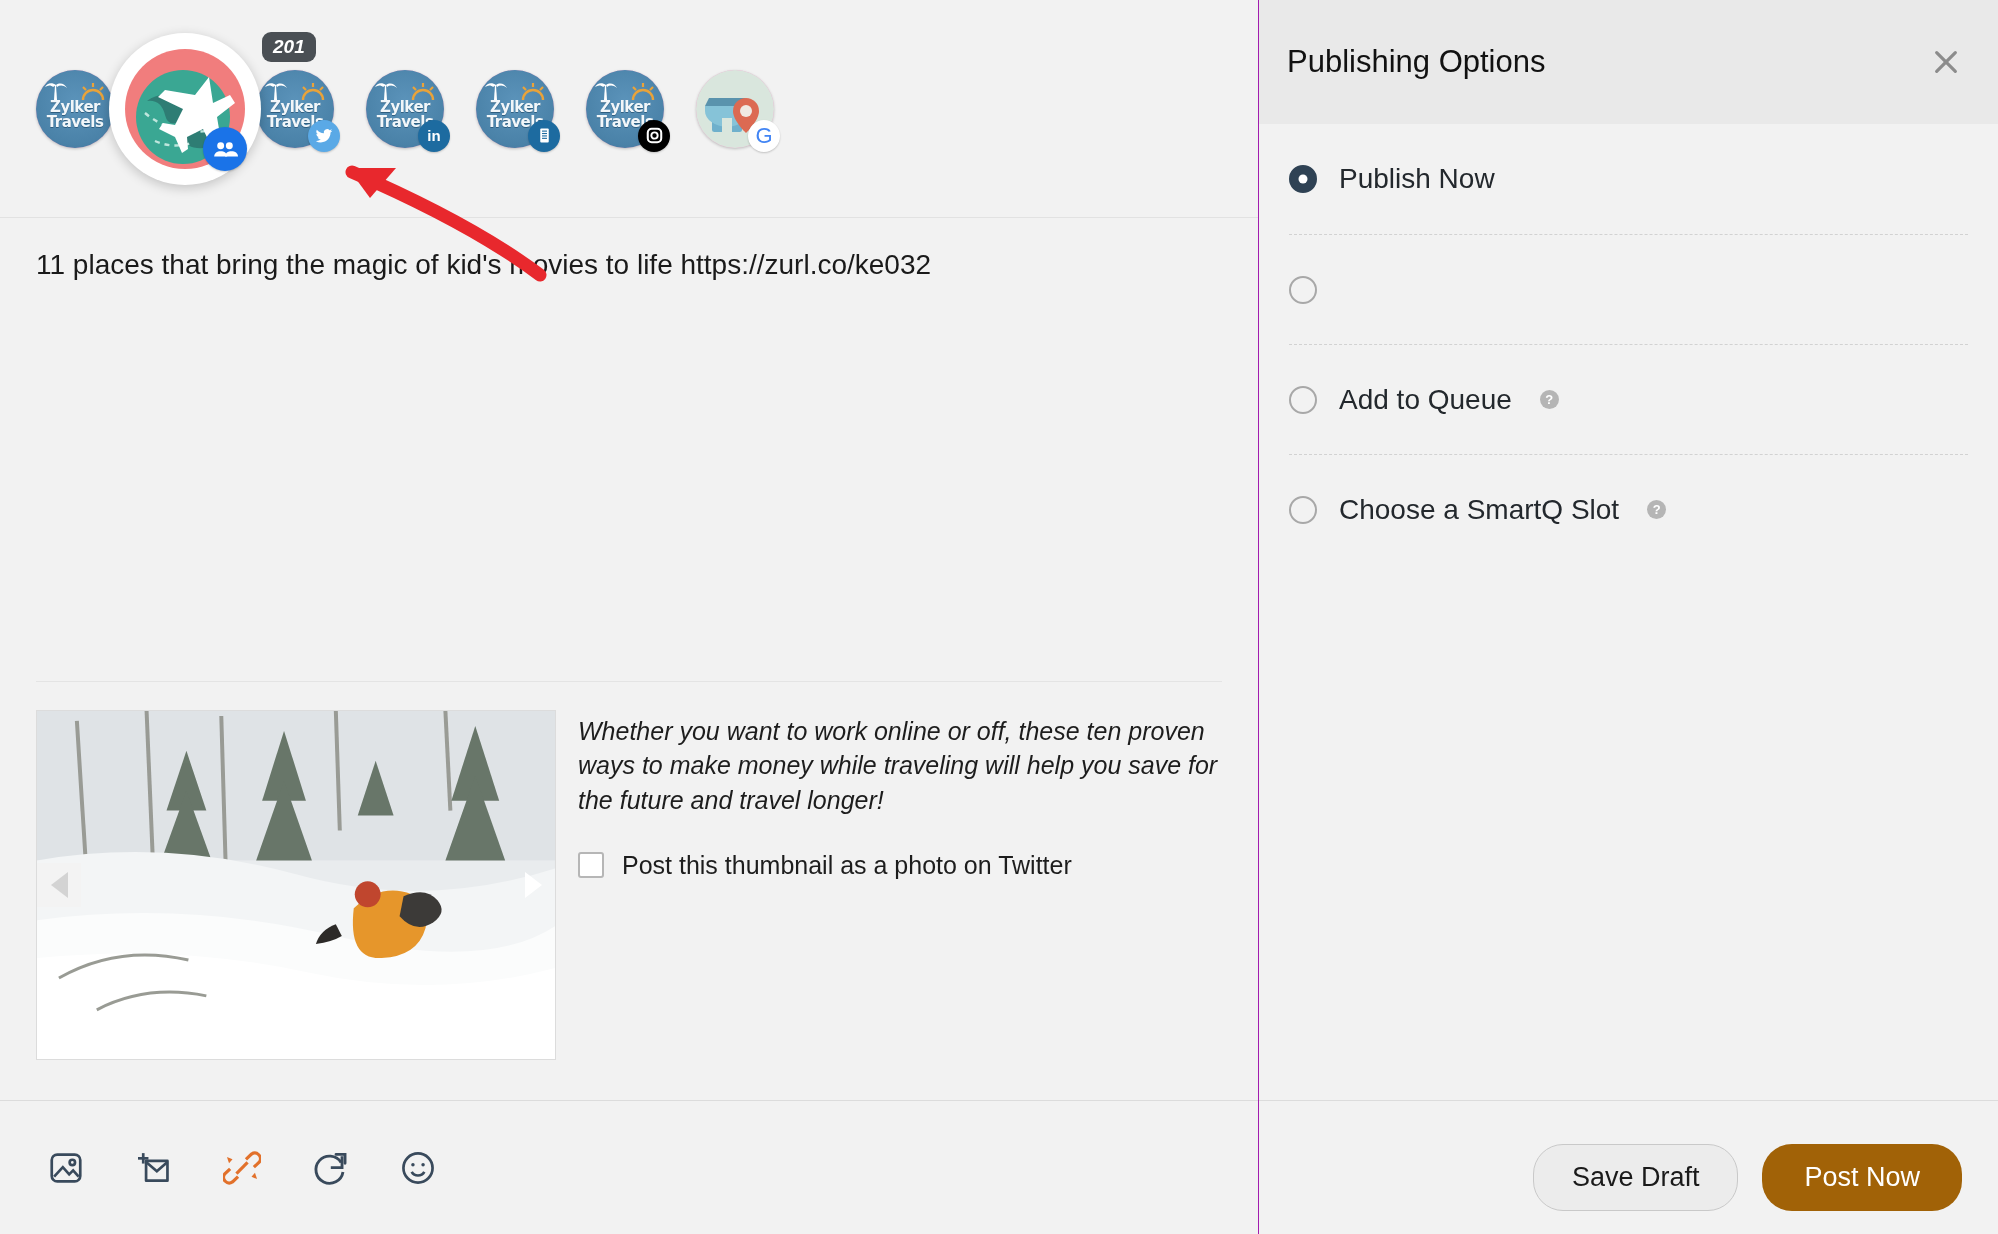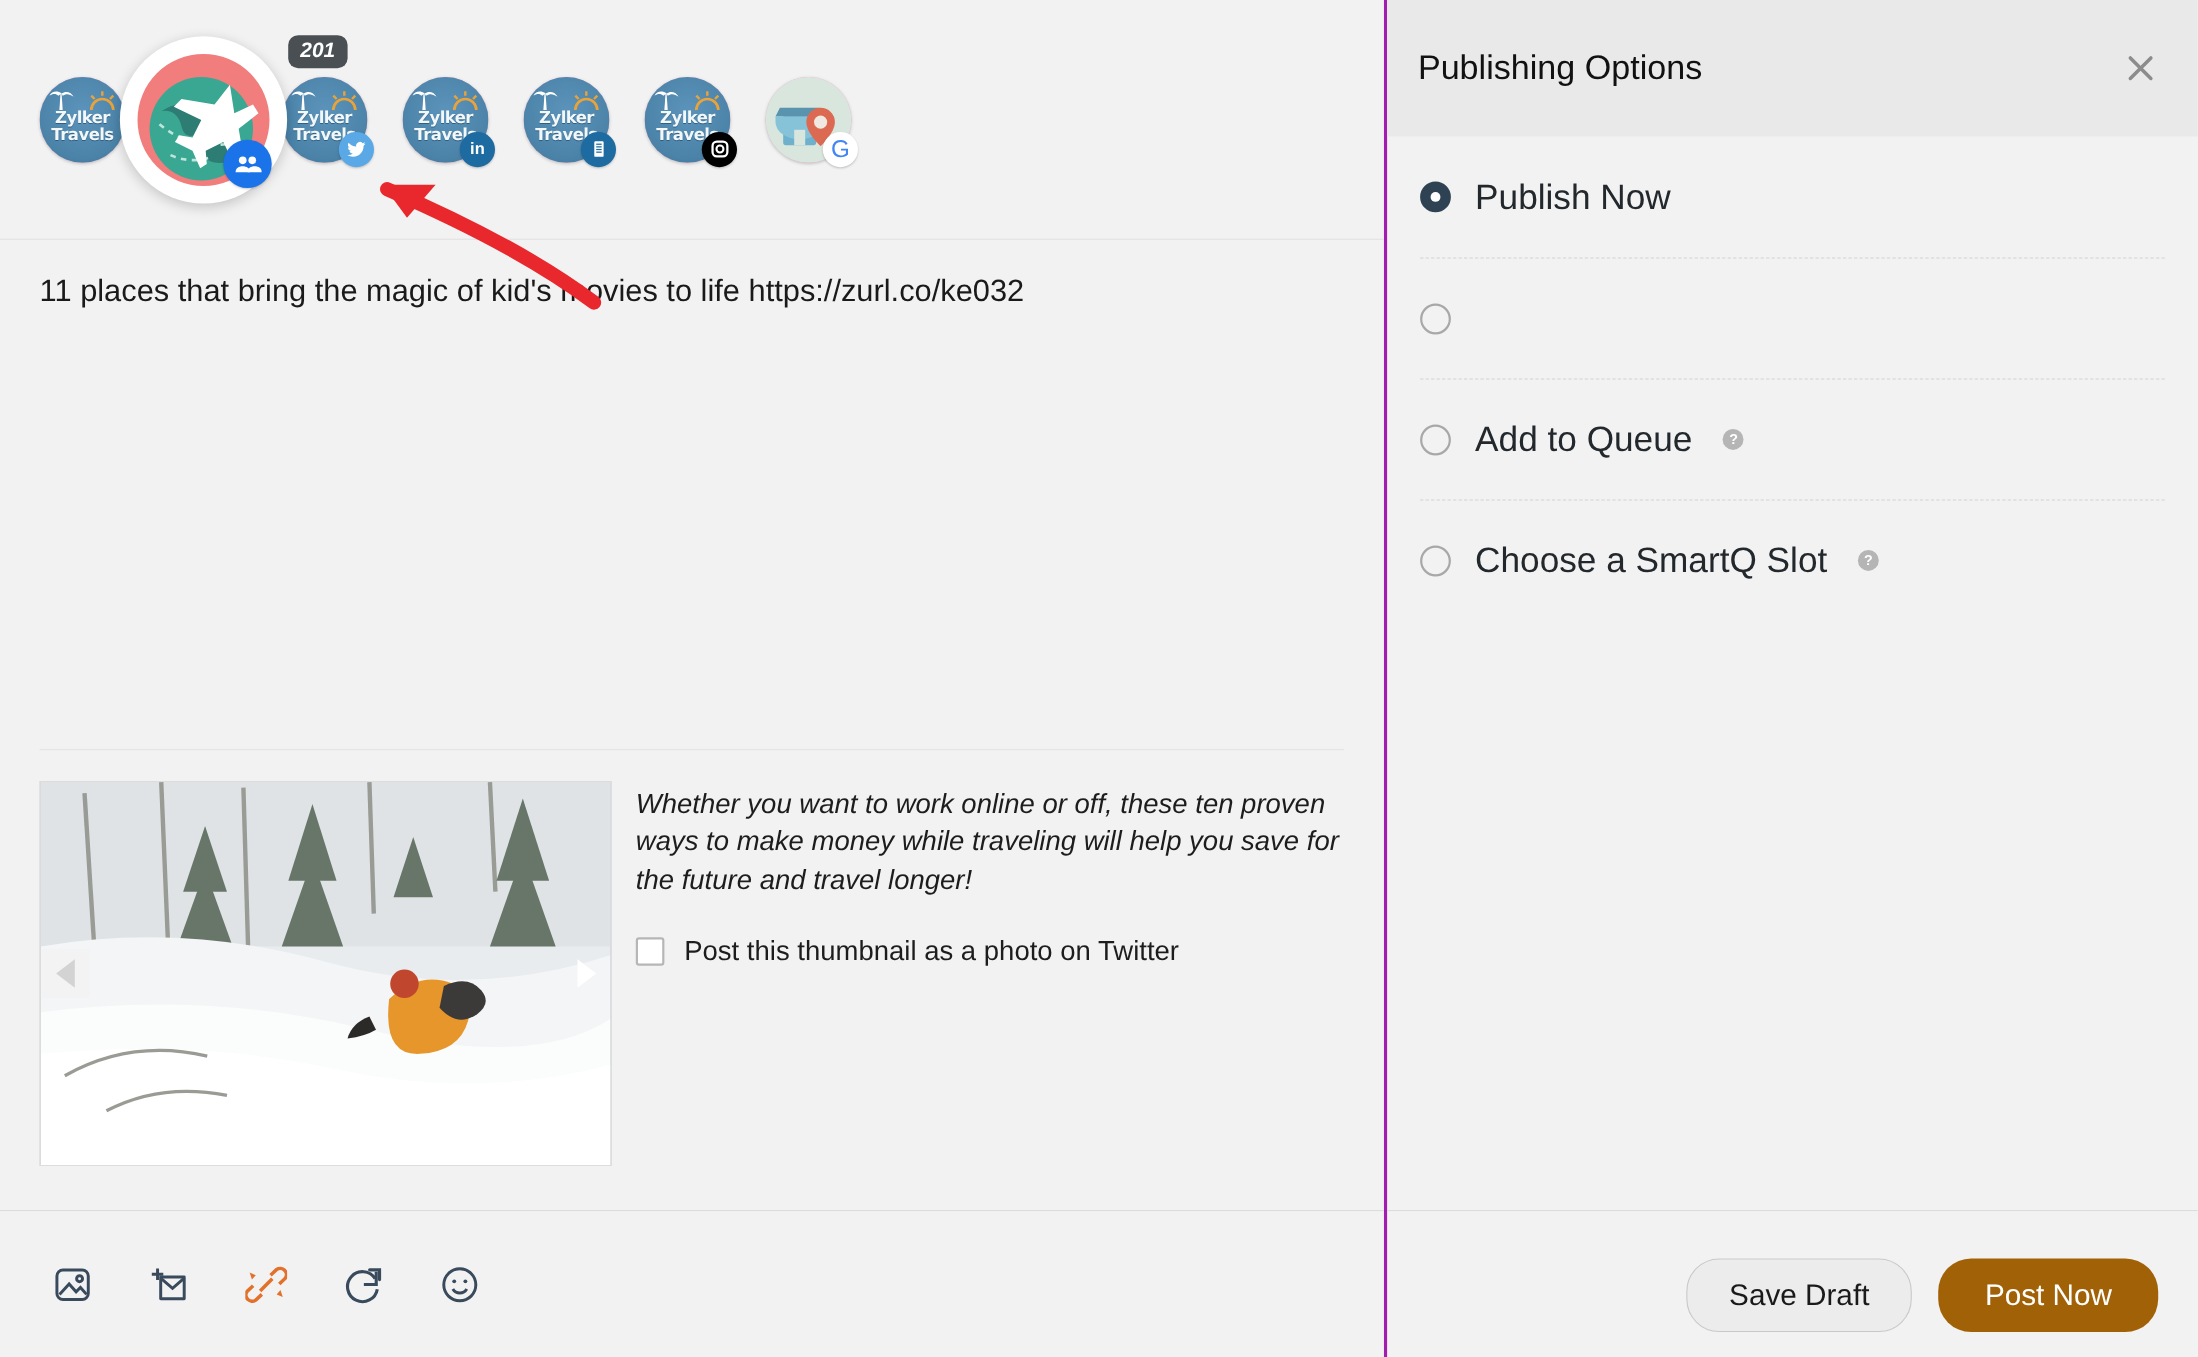--- a/index.html
+++ b/index.html
@@ -216,21 +216,21 @@
     width: 44px; height: 44px;
     display: flex; align-items: center; justify-content: center;
     cursor: pointer;
   }
 
   
   .panel {
     width: 740px;
     height: 1234px;
     background: #f2f2f2;
-    border-left: 3px solid #a21caf;
+    border-left: 1px solid #a21caf;
     display: flex; flex-direction: column;
   }
   .panel-header {
     height: 124px;
     background: #e9e9e9;
     display: flex; align-items: center;
     justify-content: space-between;
     padding: 0 30px 0 28px;
   }
   .panel-title { font-size: 31px; color: #111; }
@@ -259,21 +259,21 @@
     border-color: #2f4254;
     background: #2f4254;
   }
   .radio.on::after {
     content: "";
     position: absolute; left: 50%; top: 50%;
     transform: translate(-50%,-50%);
     width: 9px; height: 9px; border-radius: 50%;
     background: #fff;
   }
-  .opt-label { font-size: 32px; color: #23282d; }
+  .opt-label { font-size: 28px; color: #23282d; }
   .help-dot {
     display: inline-flex; align-items: center; justify-content: center;
     width: 19px; height: 19px;
     border-radius: 50%;
     background: #b5b5b5;
     color: #fff;
     font-size: 13px; font-weight: bold;
     vertical-align: super;
     margin-left: 6px;
   }

